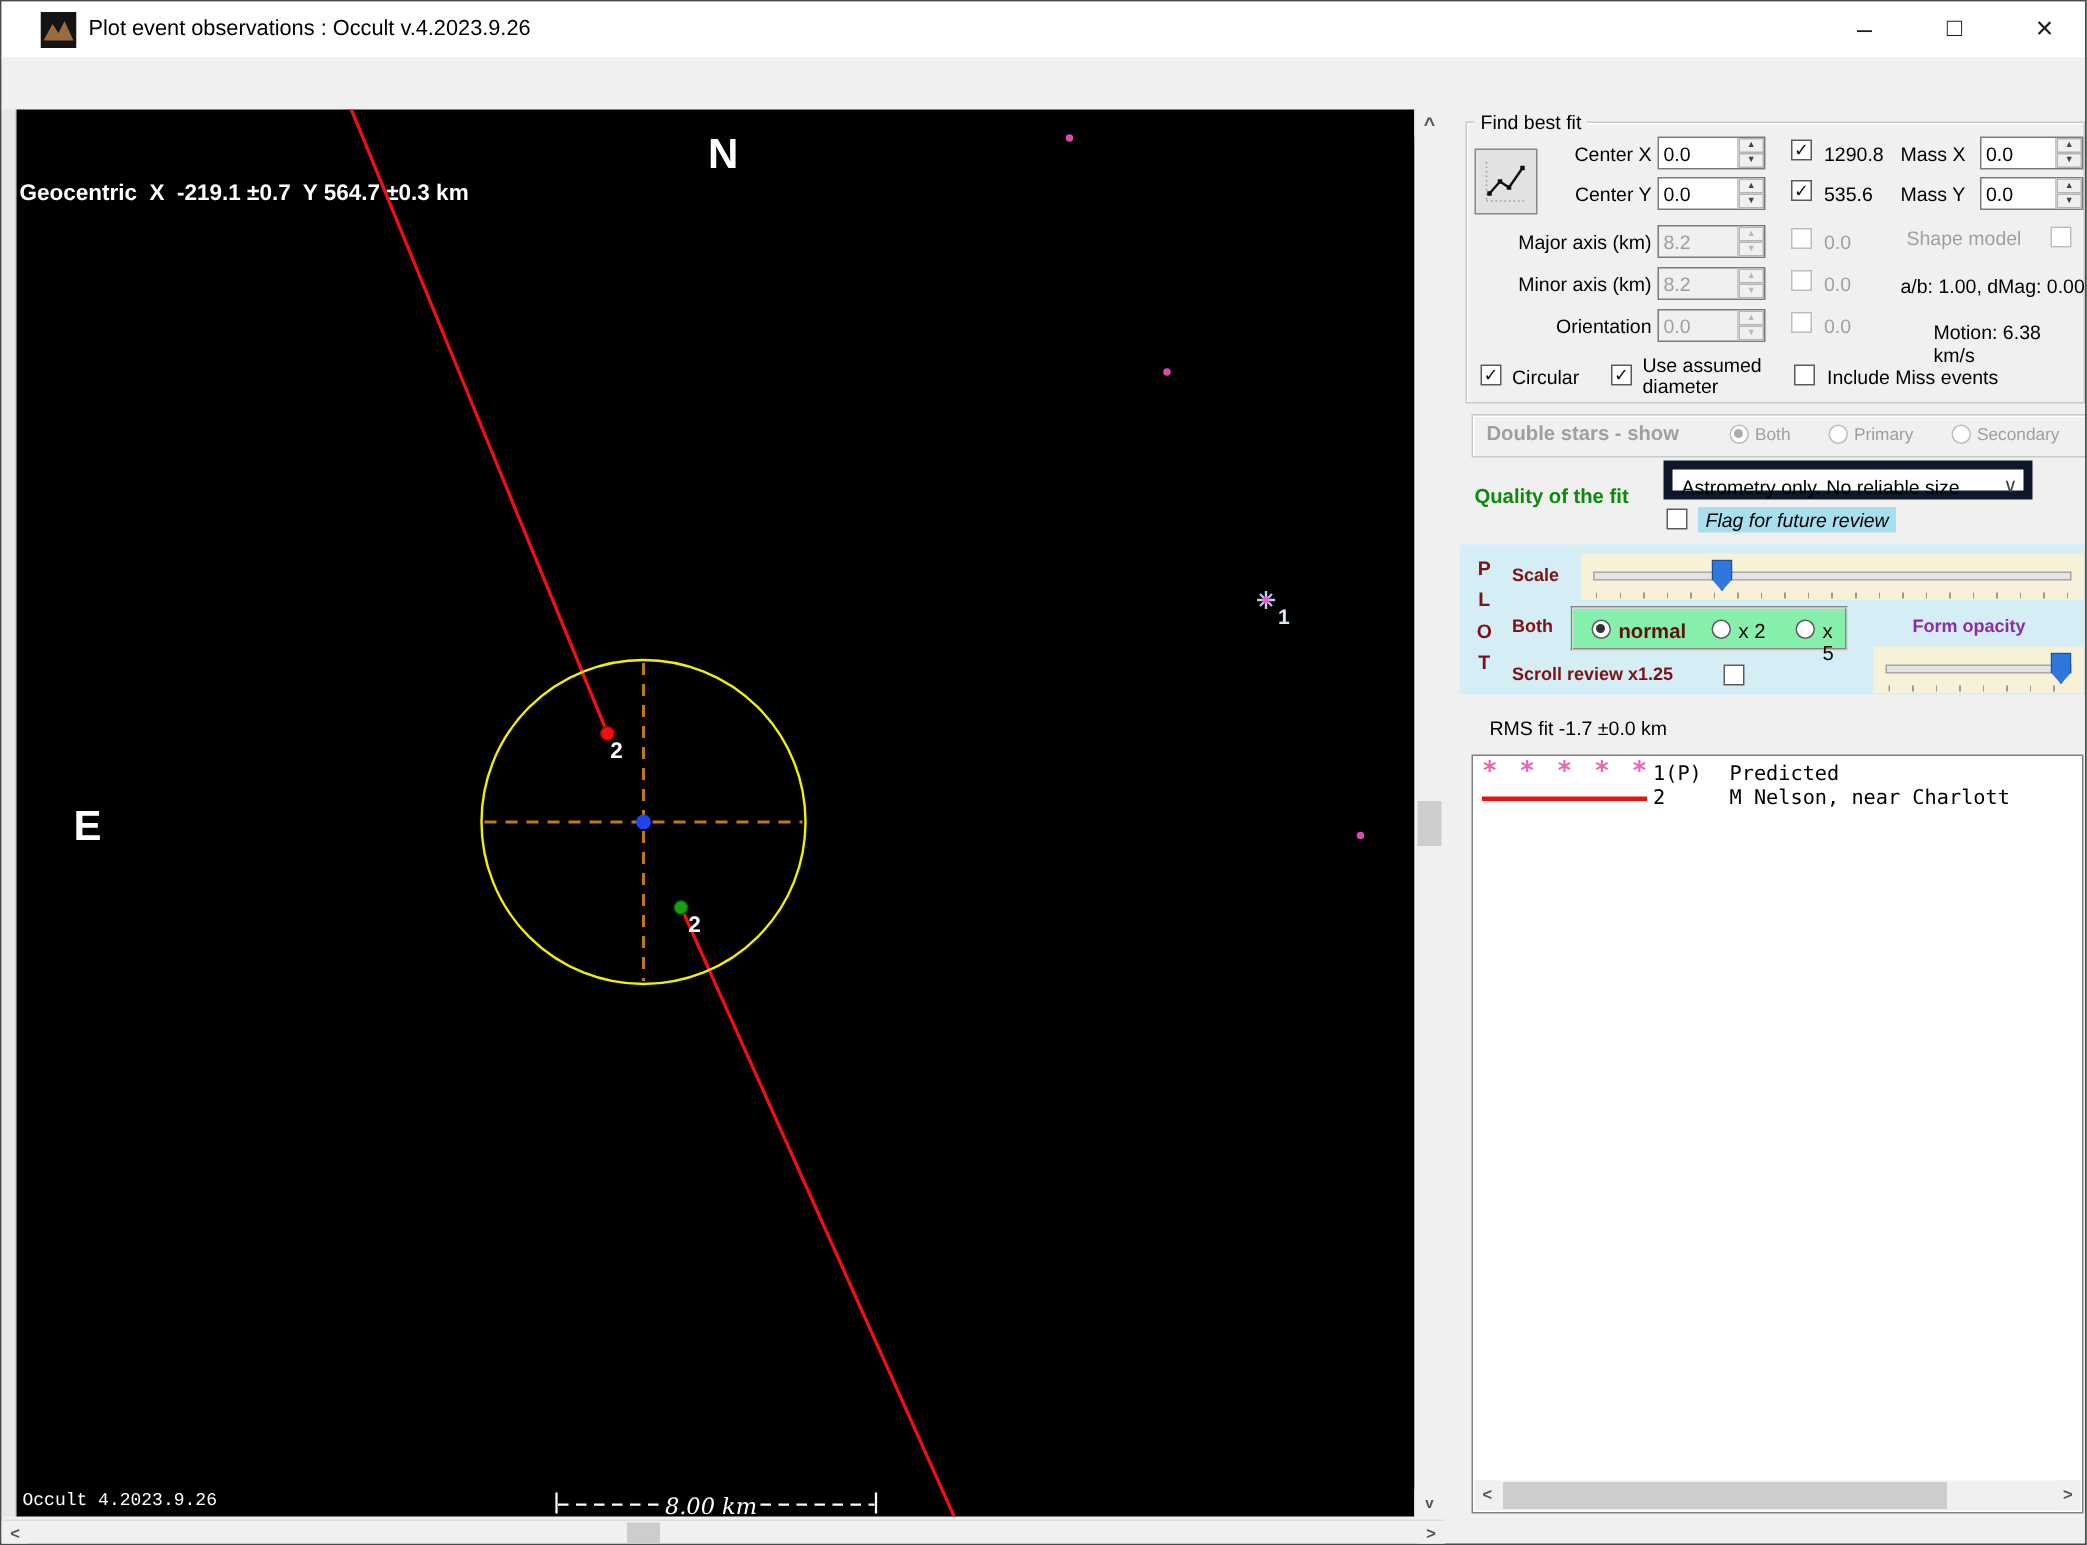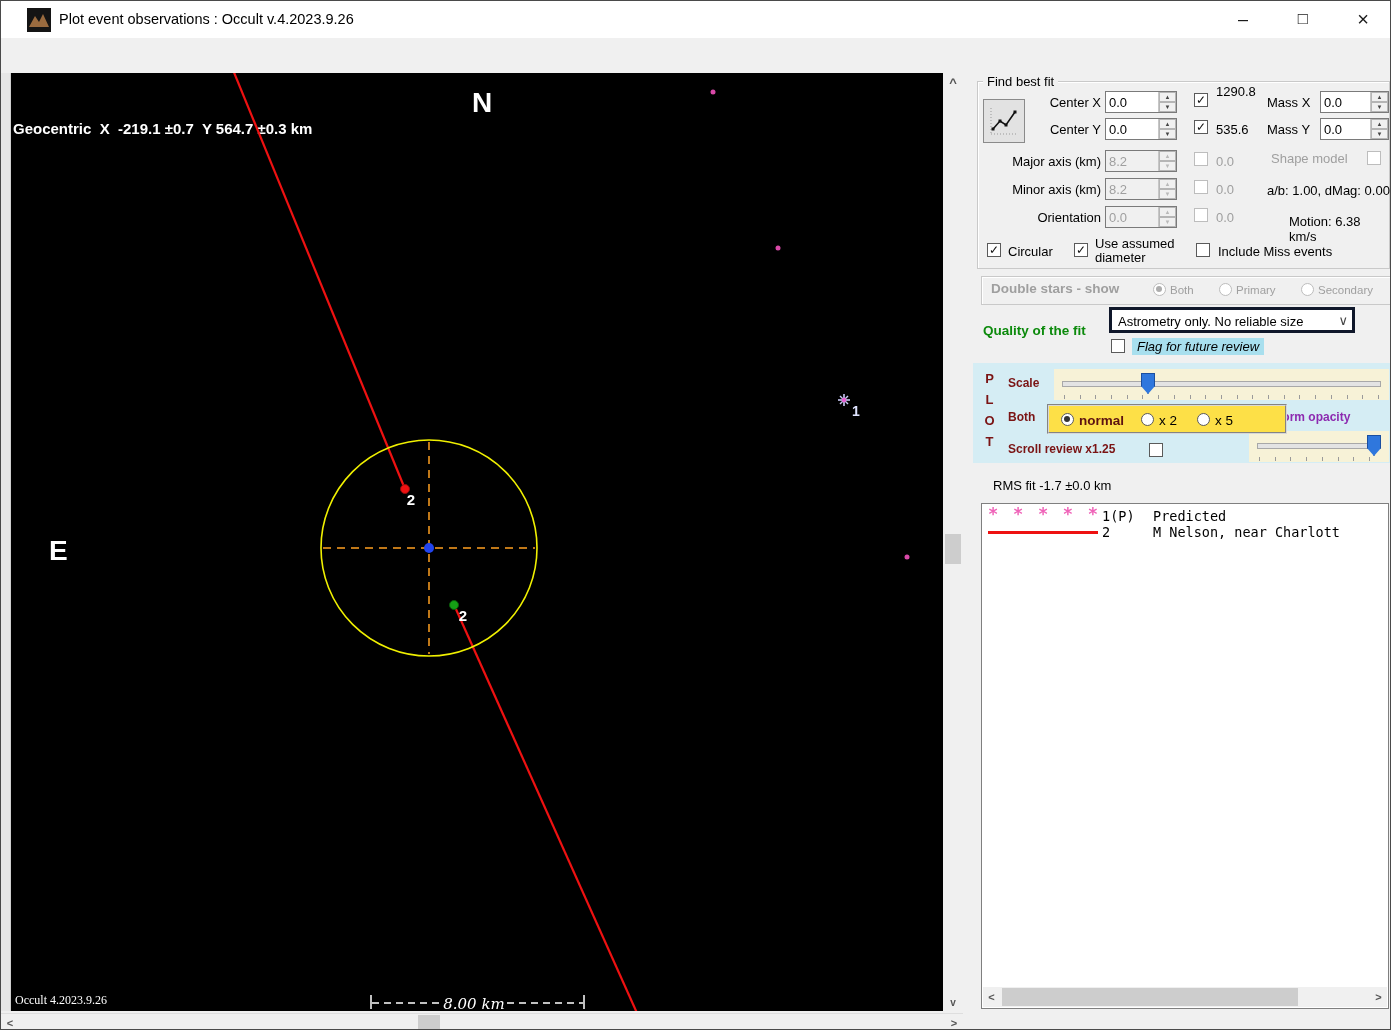--- a/index.html
+++ b/index.html
@@ -19,21 +19,21 @@
   .mitem{position:absolute;top:47px;font-size:13.5px;color:#111;}
   .helpicon{position:absolute;left:224px;top:46px;width:17px;height:17px;border-radius:50%;
             background:#2a6fd4;color:#fff;font-size:11px;font-weight:bold;display:flex;align-items:center;justify-content:center;}
   .helpicon::after{content:"?";}
   .btn3d{position:absolute;background:#e2e2e2;border:1px solid #999;display:flex;align-items:center;justify-content:center;}
   
   .leftstrip{position:absolute;left:0;top:72px;width:10px;height:938px;background:#e7e7e7;border-right:1px solid #cfcfcf;box-sizing:border-box;}
   .plot{position:absolute;left:10px;top:72px;width:932px;height:938px;background:#000;}
   .plot-header{position:absolute;left:2px;top:6px;color:#fff;font-weight:bold;font-size:15px;line-height:20px;white-space:pre;}
   .dir{position:absolute;color:#fff;font-weight:bold;font-size:28px;}
-  .plot-version{position:absolute;left:4px;top:920px;color:#fff;font-size:12px;font-family:Liberation Serif, serif;}
+  .plot-version{position:absolute;left:4px;top:920px;color:#fff;font-size:12px;font-family:Liberation Mono, monospace;}
   
   .vscroll{position:absolute;left:942px;top:72px;width:20px;height:938px;background:#f0f0f0;}
   .sb-arrow{position:absolute;display:flex;align-items:center;justify-content:center;color:#555;font-size:11px;font-weight:bold;background:#f0f0f0;}
   .a-up::after{content:"^";font-size:13px;} .a-down::after{content:"v";font-size:10px;}
   .a-left::after{content:"<";} .a-right::after{content:">";}
   .sb-thumb{position:absolute;background:#cdcdcd;}
   .hscroll-win{position:absolute;left:0;top:1012px;width:962px;height:18px;background:#f0f0f0;border-top:1px solid #dedede;}
   
   .groupbox{position:absolute;border:1px solid #c9c9c9;box-shadow:1px 1px 0 #ffffff inset;}
   .grouplabel{position:absolute;background:#f0f0f0;padding:0 4px;font-size:13px;}
@@ -52,34 +52,34 @@
   .spin.dis b{color:#b9b9b9;}
   
   .cb{position:absolute;width:14px;height:14px;background:#fff;border:1px solid #5a5a5a;box-sizing:border-box;font-size:12px;line-height:12px;text-align:center;color:#111;}
   .cb.checked::after{content:"✓";}
   .cb.dis{border-color:#bdbdbd;}
   .radio{position:absolute;width:13px;height:13px;border:1px solid #5a5a5a;border-radius:50%;background:#fff;box-sizing:border-box;}
   .radio.sel::after{content:"";position:absolute;left:2px;top:2px;width:6px;height:6px;background:#333;border-radius:50%;}
   .radio.dis{border-color:#bdbdbd;}
   .radio.dis.sel::after{background:#adadad;}
   
-  .combo{position:absolute;background:#fff;border:3px solid #0f172a;box-sizing:border-box;}
+  .combo{position:absolute;background:#fff;border:6px solid #0f172a;box-sizing:border-box;}
   .combo .val{position:absolute;left:6px;top:4px;font-size:13px;white-space:nowrap;}
   .combo .chev{position:absolute;right:4px;top:3px;color:#444;font-size:13px;}
   .combo .chev::after{content:"∨";}
   
   .plotpanel{position:absolute;left:972px;top:362px;width:419px;height:100px;background:#d5edf4;}
   .pletter{width:15px;text-align:center;line-height:21px;color:#7a1414;font-weight:bold;font-size:13px;}
   .slider{position:absolute;background:#f7f2d7;}
   .track{position:absolute;left:8px;right:8px;top:12px;height:4px;background:#e3e3e3;border:1px solid #a8a8a8;}
   .thumb{position:absolute;width:12px;height:19px;top:4px;background:#2f77dd;border:1px solid #1b4fa0;
          clip-path:polygon(0 0,100% 0,100% 62%,50% 100%,0 62%);}
   .ticks{position:absolute;left:10px;right:8px;top:26px;height:4px;
          background:repeating-linear-gradient(90deg,#9a9a9a 0 1px,transparent 1px 15.7px);}
-  .sizegroup{position:absolute;left:1046px;top:403px;width:240px;height:30px;background:#fde047;border:2px groove #d8d8d8;box-sizing:border-box;}
+  .sizegroup{position:absolute;left:1046px;top:403px;width:185px;height:30px;background:#86efac;border:2px groove #d8d8d8;box-sizing:border-box;}
   
   .listbox{position:absolute;left:980px;top:502px;width:408px;height:506px;background:#fff;border:1px solid #7f7f7f;box-sizing:border-box;
            font-family:"DejaVu Sans Mono",monospace;font-size:13.5px;}
   .legend-stars{position:absolute;left:6px;top:0px;width:110px;display:flex;justify-content:space-between;color:#ef63b8;font-size:17px;font-weight:bold;}
   .star-m::after{content:"*";}
   .legend-line{position:absolute;left:6px;top:27px;width:110px;height:3px;background:#ee1111;}
   .lrow-id{position:absolute;left:120px;white-space:pre;}
   .lrow-name{position:absolute;left:171px;white-space:pre;}
   .list-hscroll{position:absolute;left:1px;bottom:1px;width:404px;height:20px;background:#f0f0f0;font-family:"Liberation Sans",sans-serif;}
 </style>
@@ -199,21 +199,21 @@
   <div class="rlabel right" style="left:1030px;top:121px;width:70px">Center Y</div>
   <div class="field" style="left:1104px;top:117px;width:72px">
     <input value="0.0" style="">
     <span class="spin">
         <b class="su"></b>
         <b class="sd"></b>
       </span>
   </div>
 
   <div class="cb checked" style="left:1193px;top:92px"></div>
-  <div class="rlabel" style="left:1215px;top:83px">1290.8</div>
+  <div class="rlabel" style="left:1215px;top:94px">1290.8</div>
   <div class="cb checked" style="left:1193px;top:119px"></div>
   <div class="rlabel" style="left:1215px;top:121px">535.6</div>
 
   <div class="rlabel" style="left:1266px;top:94px">Mass X</div>
   <div class="field" style="left:1319px;top:90px;width:69px">
     <input value="0.0" style="">
     <span class="spin">
         <b class="su"></b>
         <b class="sd"></b>
       </span>

